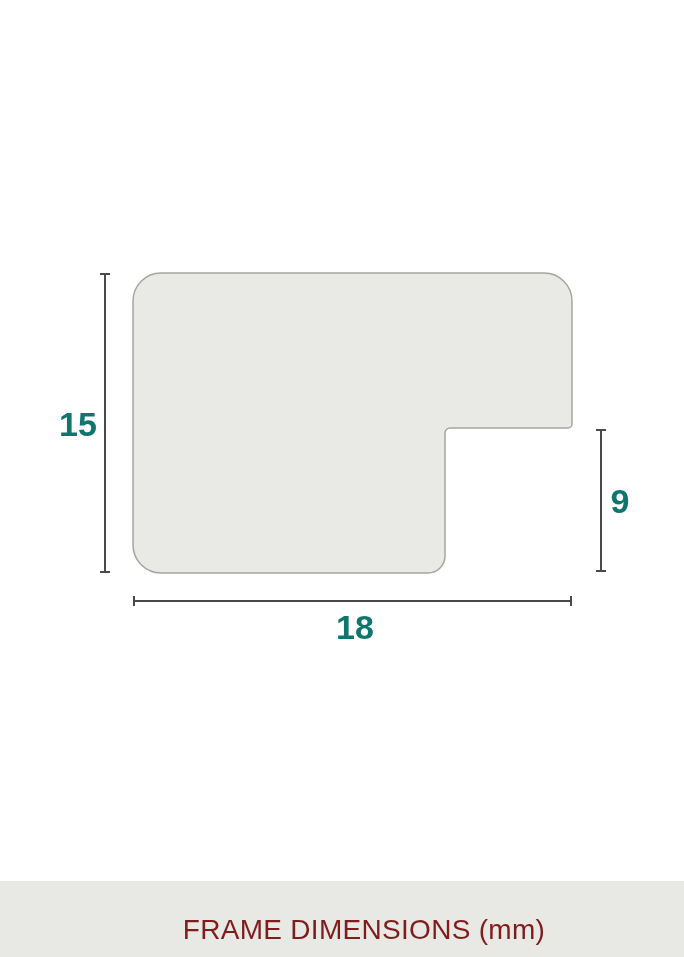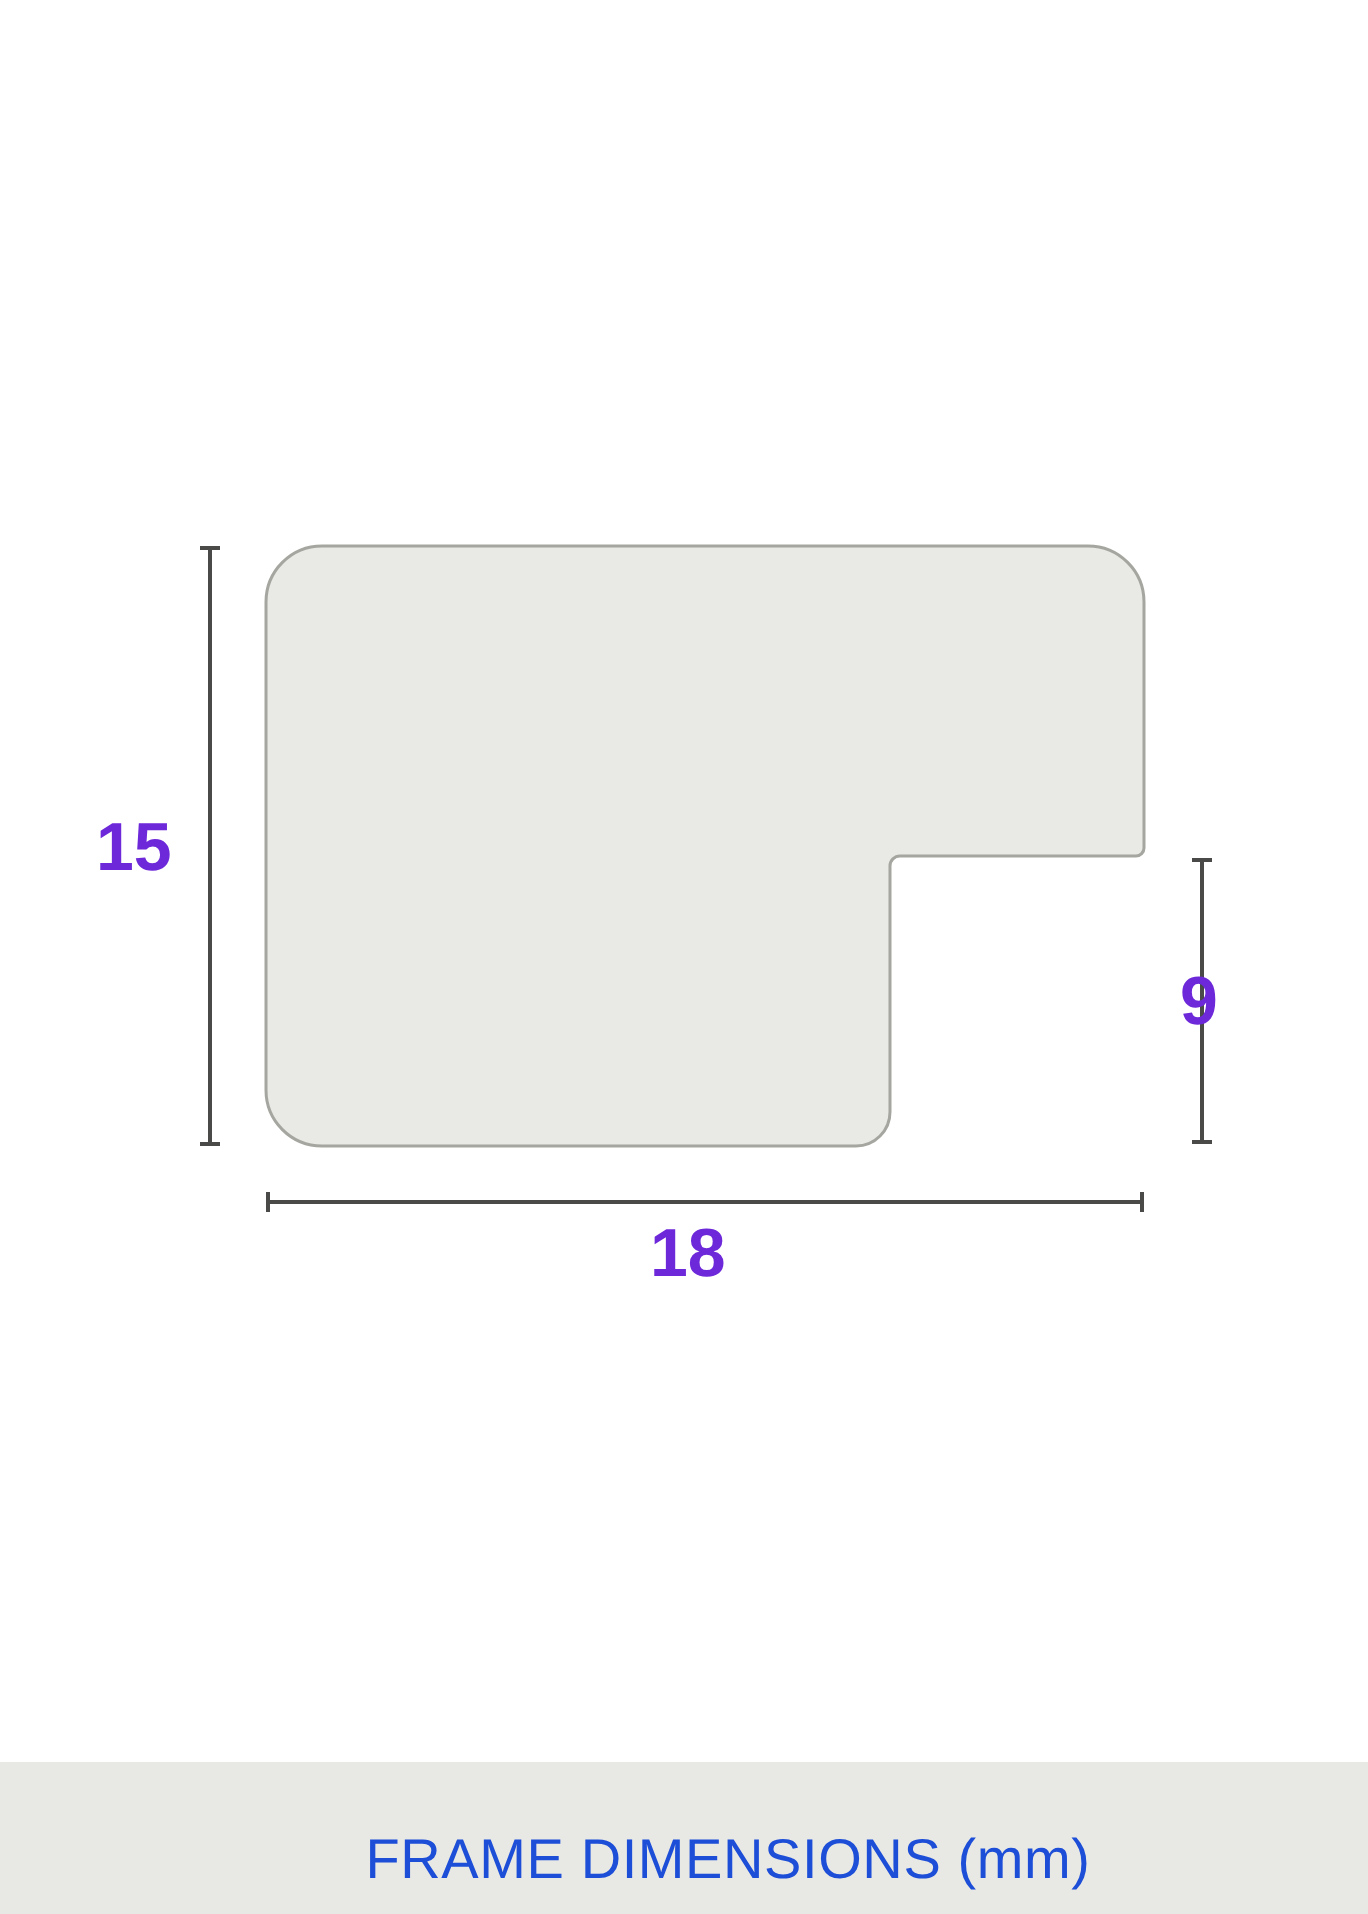--- a/index.html
+++ b/index.html
@@ -19,24 +19,25 @@
     left: 0; top: 0;
     width: 684px;
     height: 881px;
   }
 
   .diagram svg { position: absolute; left: 0; top: 0; }
 
   .dim-label {
     position: absolute;
     width: 60px;
+    text-align: center;
     font-size: 34px;
     font-weight: bold;
     line-height: 30px;
-    color: #6d28d9;
+    color: #0f766e;
     letter-spacing: 0px;
   }
   .dim-label-height { left: 48px;  top: 409px; }
   .dim-label-width  { left: 325px; top: 612px; }
   .dim-label-rabbet { left: 590px; top: 486px; }
 
   .footer-bar {
     position: absolute;
     left: 0;
     top: 881px;
@@ -48,21 +49,21 @@
     position: absolute;
     left: 0; top: 0;
     width: 100%;
     height: 100%;
     padding-top: 22px;
     display: flex;
     align-items: center;
     justify-content: center;
     font-size: 28px;
     font-weight: 400;
-    color: #1d4ed8;
+    color: #7f1d1d;
     letter-spacing: 0.3px;
     white-space: nowrap;
     padding-left: 44px;
   }
 </style>
 </head>
 <body>
 
 <div class="screen">
 

